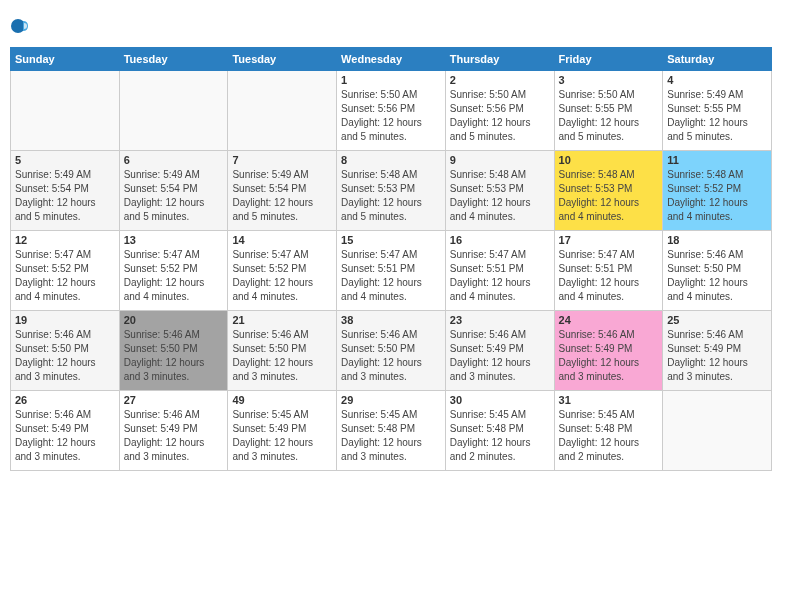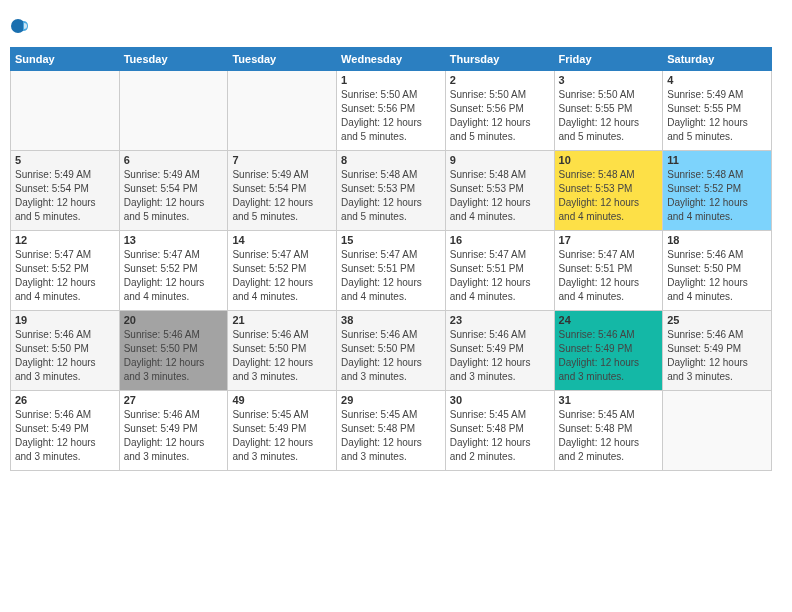--- a/index.html
+++ b/index.html
@@ -293,21 +293,21 @@
 Daylight: 12 hours
 and 3 minutes.</div>
           </td>
           <td style="background-color: rgb(245, 245, 245);">
             <span class="day-number">23</span>
             <div class="day-info" style="white-space: pre-line;">Sunrise: 5:46 AM
 Sunset: 5:49 PM
 Daylight: 12 hours
 and 3 minutes.</div>
           </td>
-          <td style="background-color: #14b8a6;">
+          <td style="background-color: #f9a8d4;">
             <span class="day-number">24</span>
             <div class="day-info" style="white-space: pre-line;">Sunrise: 5:46 AM
 Sunset: 5:49 PM
 Daylight: 12 hours
 and 3 minutes.</div>
           </td>
           <td style="background-color: rgb(245, 245, 245);">
             <span class="day-number">25</span>
             <div class="day-info" style="white-space: pre-line;">Sunrise: 5:46 AM
 Sunset: 5:49 PM

